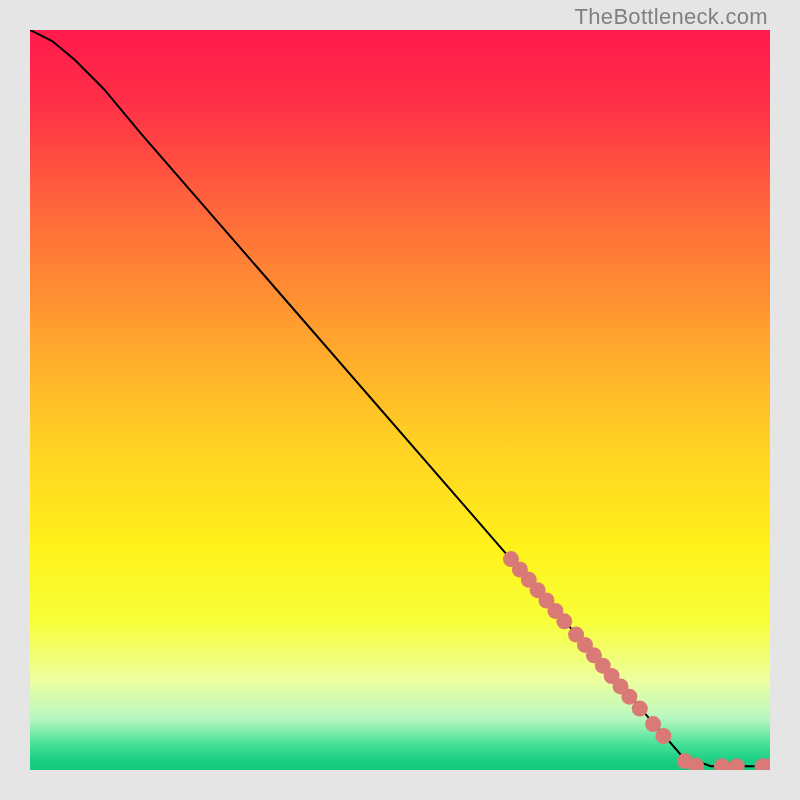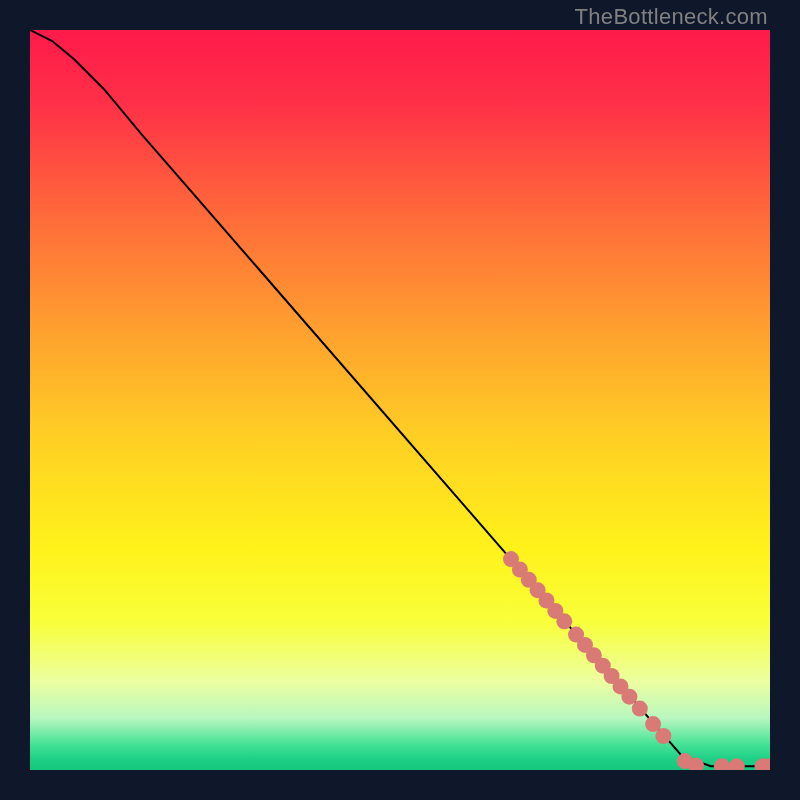--- a/index.html
+++ b/index.html
@@ -8,21 +8,21 @@
     width: 800px;
     height: 800px;
     overflow: hidden;
     background: #000;
     font-family: Arial, Helvetica, sans-serif;
   }
   .frame {
     position: relative;
     width: 800px;
     height: 800px;
-    background: #0f172a;
+    background: #e5e5e5;
   }
   .plot-area {
     position: absolute;
     left: 30px;
     top: 30px;
     width: 740px;
     height: 740px;
   }
   .attribution {
     position: absolute;

